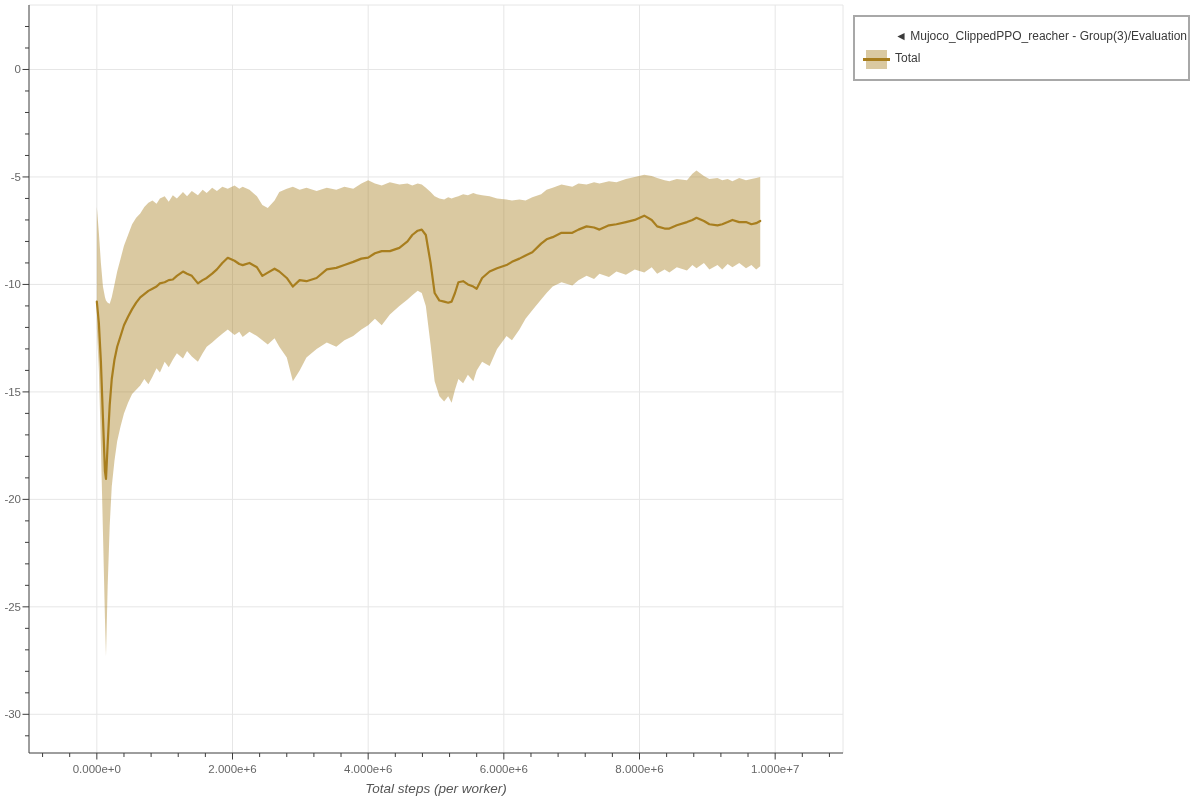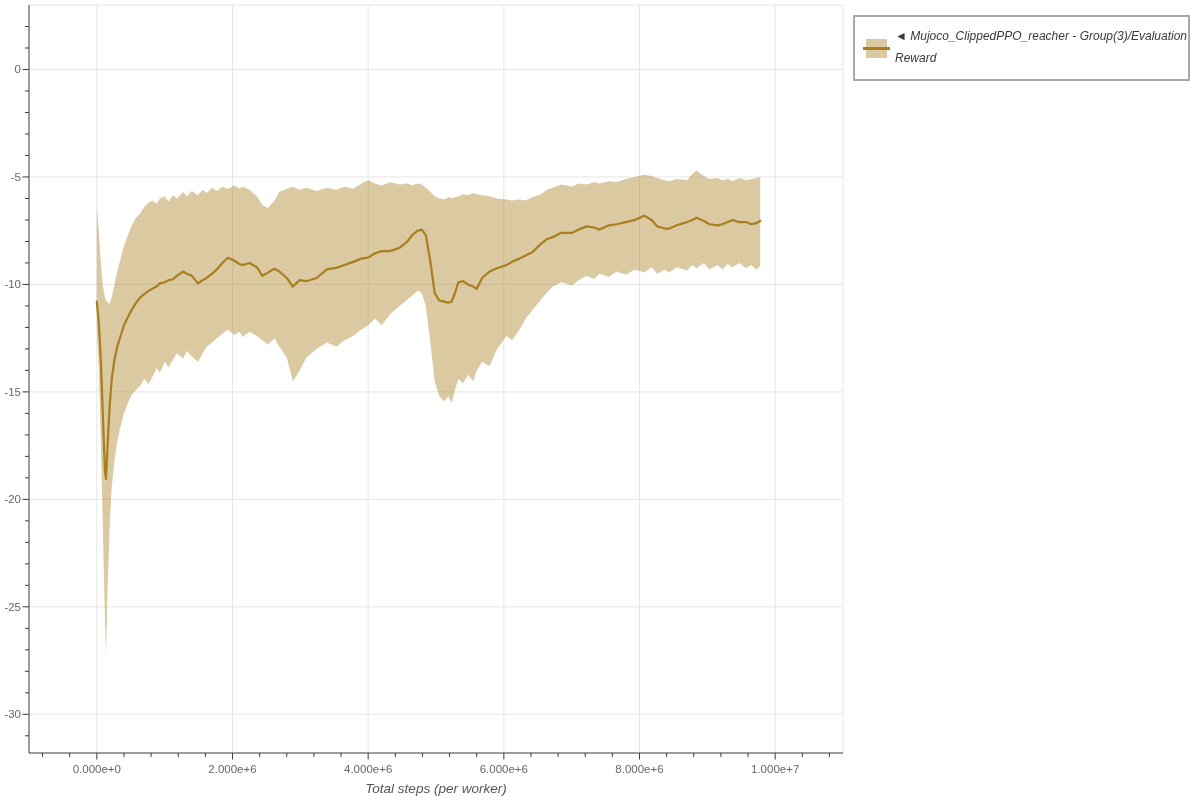--- a/index.html
+++ b/index.html
@@ -1,21 +1,21 @@
 <!DOCTYPE html>
 <html><head>
 <meta charset="utf-8">
 <style>
   html,body{margin:0;padding:0;background:#ffffff;}
   #app{position:relative;width:1200px;height:800px;background:#ffffff;overflow:hidden;
        font-family:"Liberation Sans", sans-serif;}
   #chart-area{position:absolute;left:0;top:0;width:1200px;height:800px;}
   #legend{position:absolute;left:853px;top:15px;width:337px;box-sizing:border-box;
           background:#ffffff;border:2px solid #a8a8a8;padding:8px 10px 10px 10px;}
-  .legend-entry{display:flex;align-items:center;font-style:italic;}
+  .legend-entry{display:flex;align-items:flex-end;}
   .swatch{position:relative;display:inline-block;width:23px;height:19px;margin-top:2px;
           flex:0 0 auto;}
   .swatch-fill{position:absolute;left:1px;right:1px;top:0;bottom:0;background:rgba(168,126,30,0.42);}
   .swatch-line{position:absolute;left:-2px;right:-2px;top:8px;height:3px;background:#a87e1e;}
   .legend-text{margin-left:7px;font-size:12px;line-height:22px;color:#3a3a3a;}
   .legend-line{display:block;white-space:nowrap;}
 </style>
 </head>
 <body>
 
@@ -121,17 +121,17 @@
       </svg></div>
 
   <div id="legend">
     <div class="legend-entry">
       <span class="swatch">
         <span class="swatch-fill" style="background: rgba(168, 126, 30, 0.42);"></span>
         <span class="swatch-line" style="background: rgb(168, 126, 30);"></span>
       </span>
       <span class="legend-text">
         <span class="legend-line">◄ Mujoco_ClippedPPO_reacher - Group(3)/Evaluation</span>
-        <span class="legend-line">Reward</span>
+        <span class="legend-line">Total</span>
       </span>
     </div>
   </div>
 </div>
 
 </body></html>

